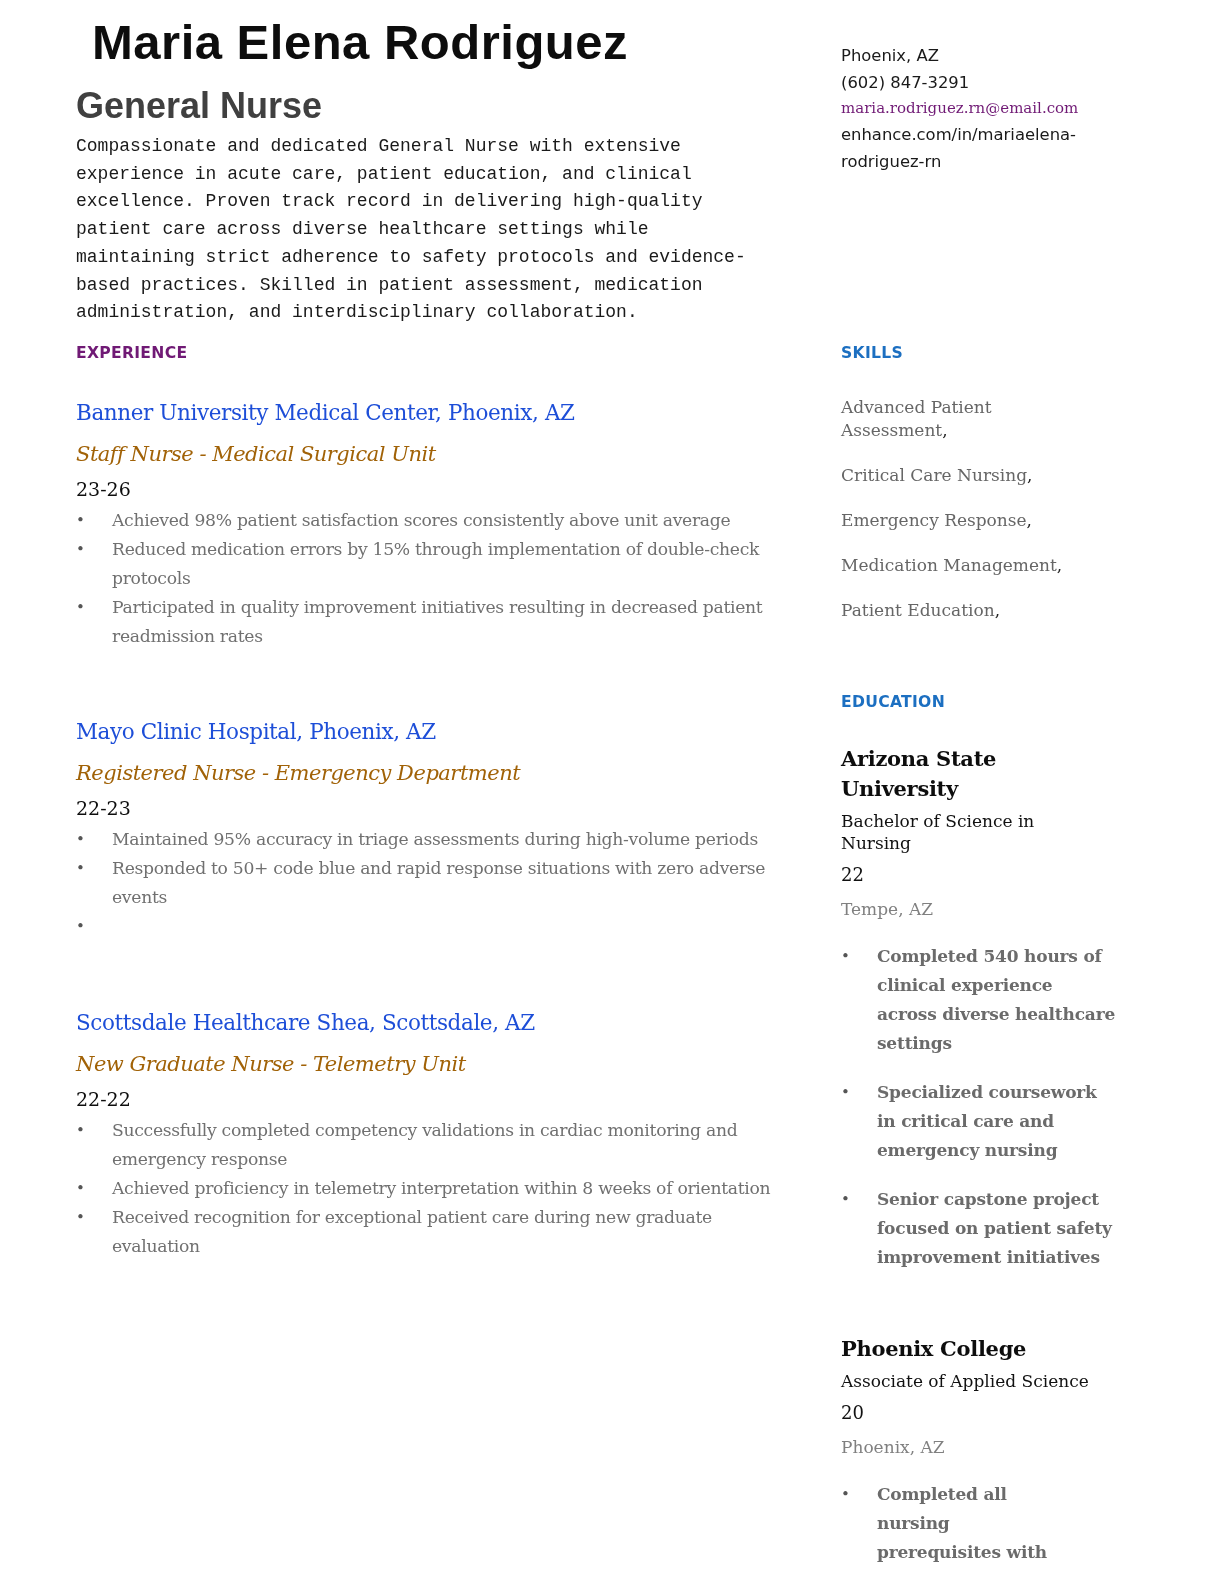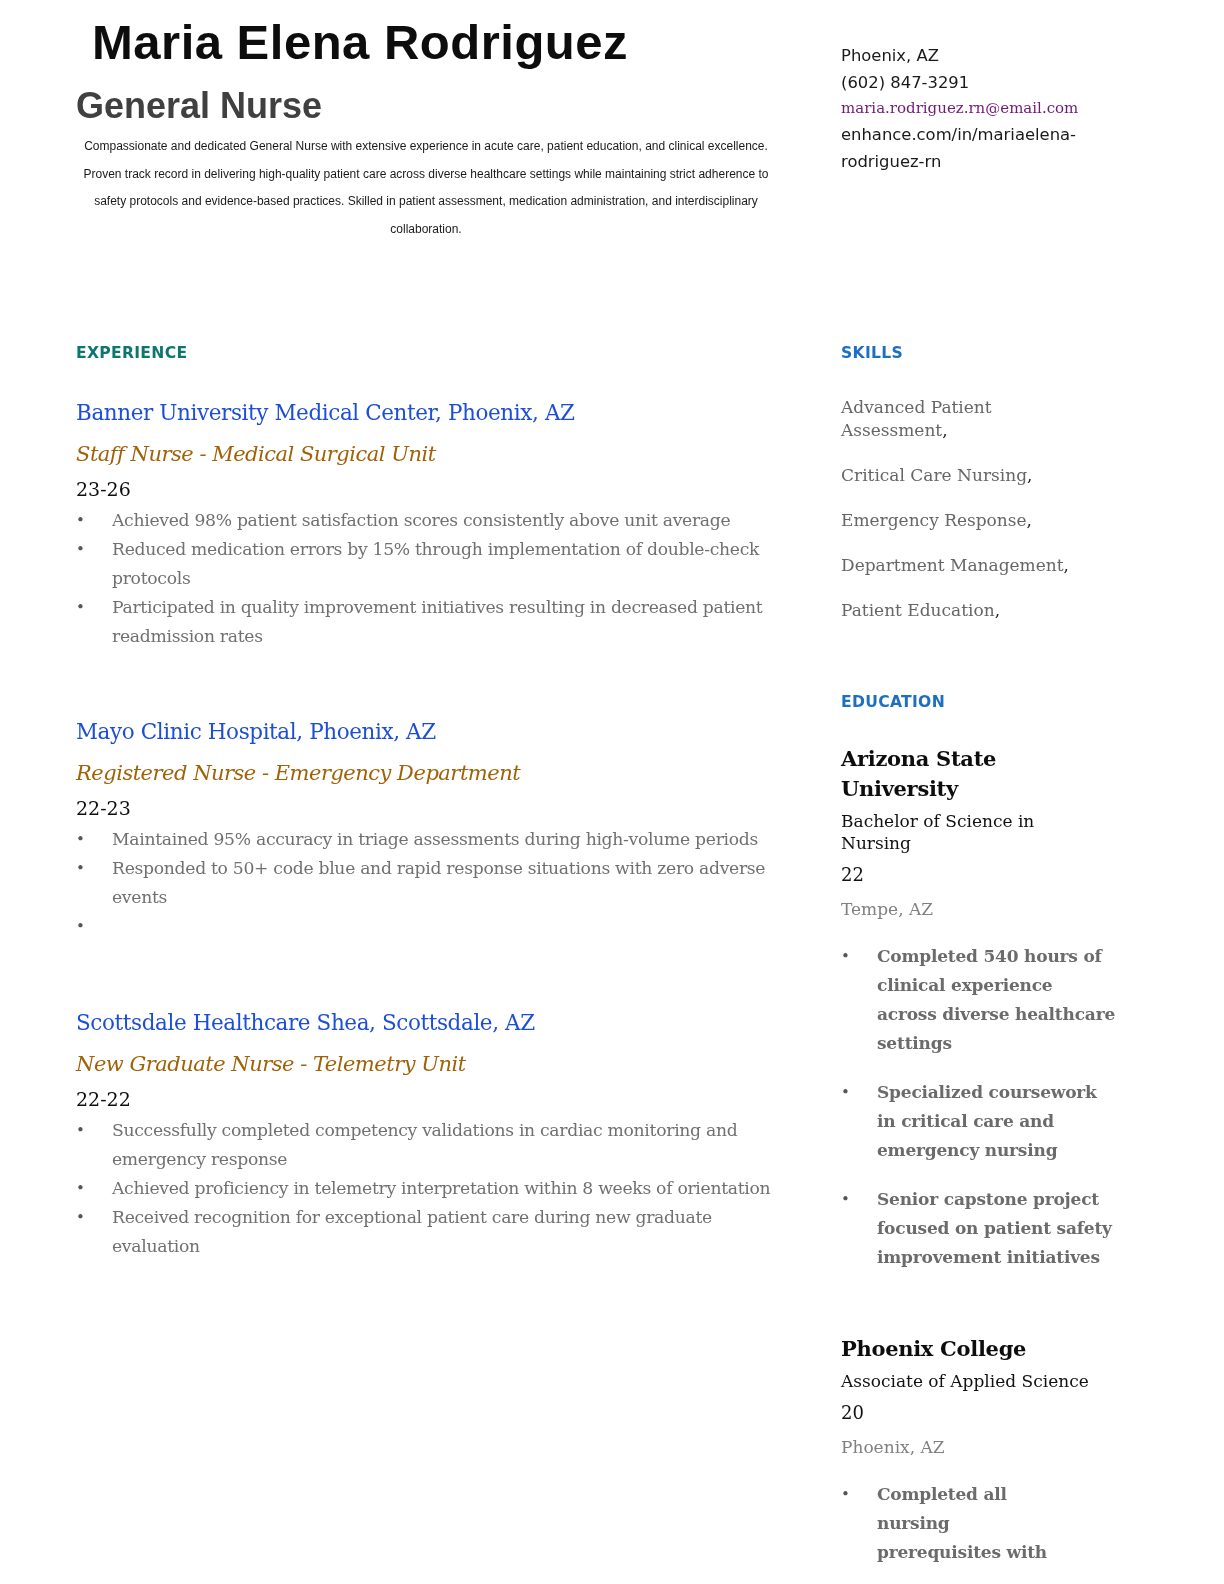--- a/index.html
+++ b/index.html
@@ -1,26 +1,26 @@
 <!DOCTYPE html>
 <html><head>
 <meta charset="utf-8">
 <style>
   html, body { margin: 0; padding: 0; background: #ffffff; }
   body { width: 1224px; height: 1584px; position: relative; overflow: hidden; color: #111; }
 
   .name { position: absolute; left: 92px; top: 14px; font-family: "Liberation Sans", sans-serif; font-weight: 700; font-size: 49px; letter-spacing: 0.5px; color: #0d0d0d; }
   .role { position: absolute; left: 76px; top: 85px; font-family: "Liberation Sans", sans-serif; font-weight: 700; font-size: 36px; color: #404040; }
-  .summary { position: absolute; left: 76px; top: 133px; width: 700px; font-family: Liberation Sans, sans-serif; font-size: 12px; line-height: 27.7px; color: #1a1a1a; text-align: center; }
+  .summary { position: absolute; left: 76px; top: 133px; width: 700px; font-family: Liberation Mono, monospace; font-size: 18px; line-height: 27.7px; color: #1a1a1a; }
 
   .contact { position: absolute; left: 841px; top: 42px; width: 280px; font-family: "DejaVu Sans", sans-serif; font-size: 16.4px; line-height: 27px; color: #1a1a1a; }
   .contact .email { font-family: "DejaVu Serif", serif; color: #701a75; font-size: 15px; line-height: 25px; word-break: break-all; }
 
   .section-heading { position: absolute; font-family: "DejaVu Sans", sans-serif; font-weight: 700; font-size: 15.6px; letter-spacing: 0.3px; }
-  .h-exp { left: 76px; top: 344px; color: #0f766e; }
+  .h-exp { left: 76px; top: 344px; color: #701a75; }
   .h-skills { left: 841px; top: 344px; color: #1c6fc1; }
   .h-edu { left: 841px; top: 693px; color: #1c6fc1; }
 
   .job { position: absolute; left: 76px; width: 710px; }
   .job .company { font-family: "DejaVu Serif", serif; font-size: 21.5px; font-weight: 500; color: #1d4ed8; letter-spacing: -0.4px; height: 41px; line-height: 30px; }
   .job .title { font-family: "DejaVu Serif", serif; font-style: italic; font-size: 21px; color: #a16207; letter-spacing: -0.5px; height: 37px; line-height: 30px; }
   .job .dates { font-family: "DejaVu Serif", serif; font-size: 19px; color: #0d0d0d; height: 30px; line-height: 26px; }
   .job ul { list-style: none; margin: 0; padding: 0; }
   .job li { position: relative; padding-left: 36px; font-family: "DejaVu Serif", serif; font-size: 17.2px; line-height: 29px; color: #707070; letter-spacing: -0.3px; }
   .job li .bullet { position: absolute; left: 0; top: 0; color: #555; font-size: 15px; }
@@ -86,21 +86,21 @@
     <li><span class="bullet">•</span><span>Successfully completed competency validations in cardiac monitoring and emergency response</span></li>
     <li><span class="bullet">•</span><span>Achieved proficiency in telemetry interpretation within 8 weeks of orientation</span></li>
     <li><span class="bullet">•</span><span>Received recognition for exceptional patient care during new graduate evaluation</span></li>
   </ul>
 </div>
 
 <div class="skills">
   <div class="skill" style="width:170px"><span>Advanced Patient Assessment</span><span class="comma">,</span></div>
   <div class="skill"><span>Critical Care Nursing</span><span class="comma">,</span></div>
   <div class="skill"><span>Emergency Response</span><span class="comma">,</span></div>
-  <div class="skill"><span>Department Management</span><span class="comma">,</span></div>
+  <div class="skill"><span>Medication Management</span><span class="comma">,</span></div>
   <div class="skill"><span>Patient Education</span><span class="comma">,</span></div>
 </div>
 
 <div class="edu" style="top:744px">
   <div class="school">Arizona State University</div>
   <div class="degree" style="width:200px">Bachelor of Science in Nursing</div>
   <div class="year">22</div>
   <div class="loc">Tempe, AZ</div>
   <ul>
     <li><span class="bullet">•</span><span>Completed 540 hours of clinical experience across diverse healthcare settings</span></li>

